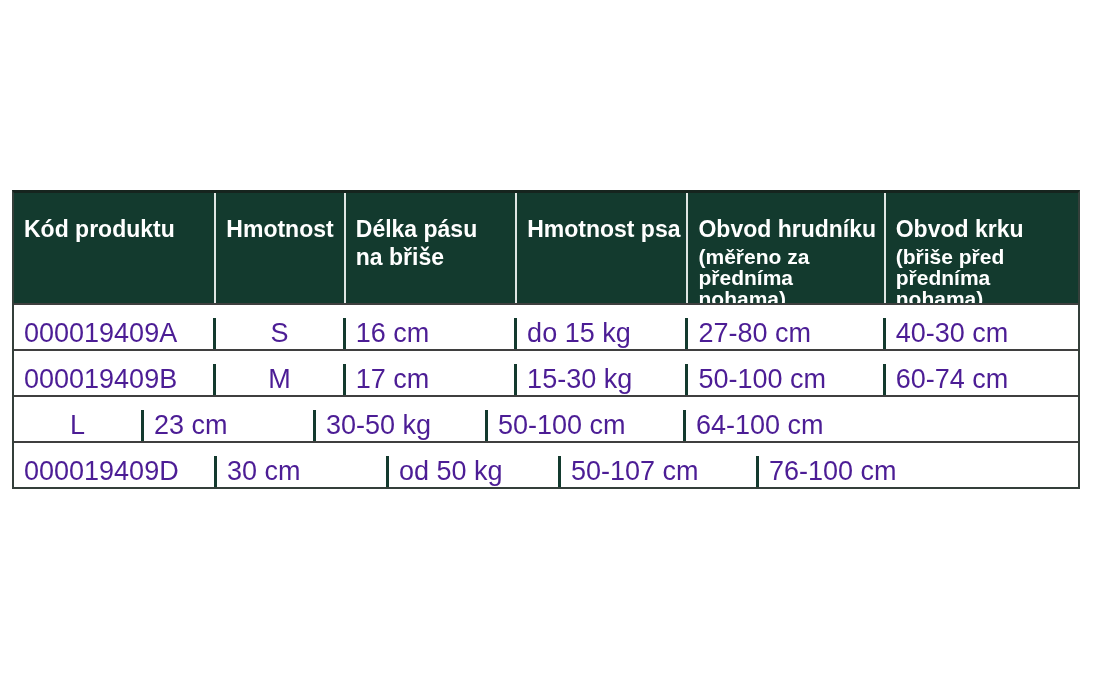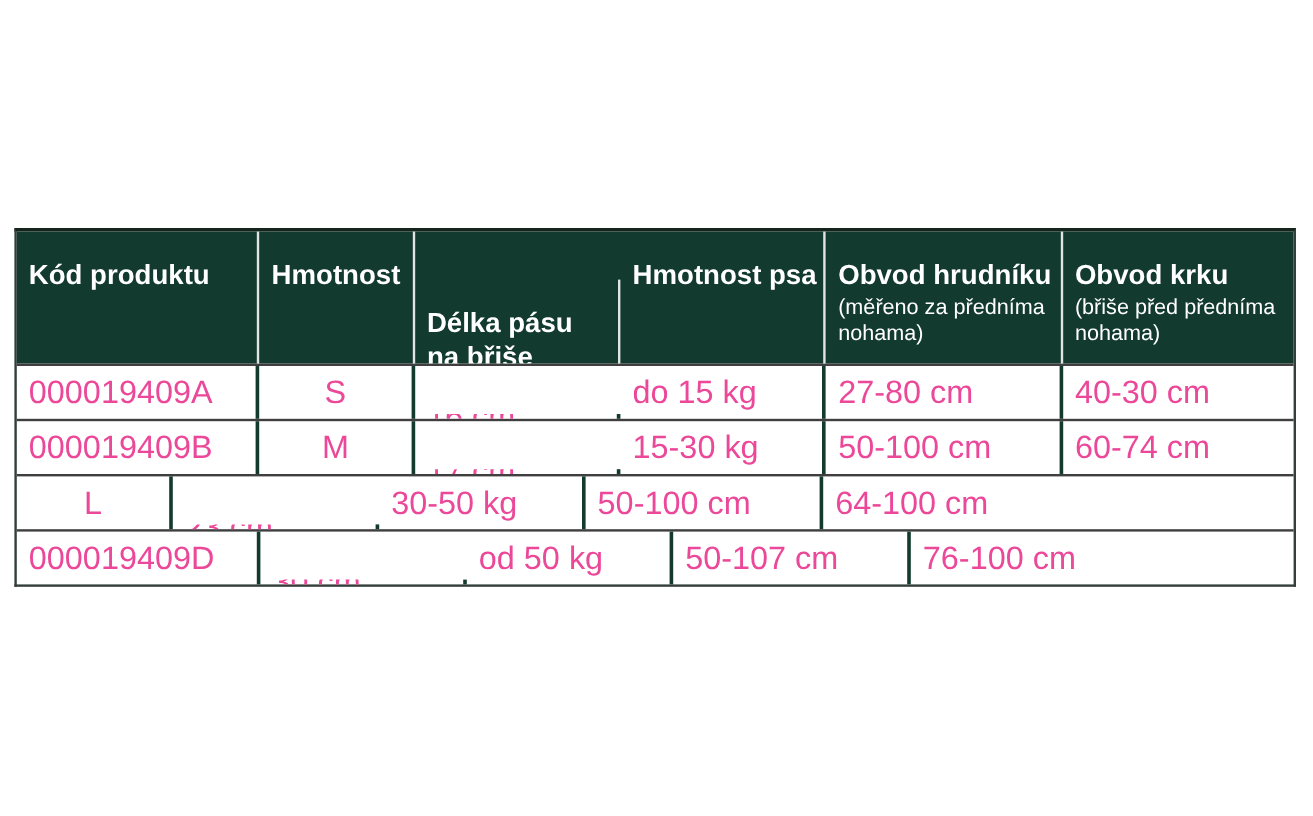--- a/index.html
+++ b/index.html
@@ -33,43 +33,44 @@
   .htitle {
     display: block;
     font-weight: bold;
     font-size: 23px;
     line-height: 28px;
     white-space: nowrap;
   }
   .htitle.wrap { white-space: normal; }
   .hsub {
     display: block;
-    font-weight: normal;
-    font-size: 18px;
+    font-weight: bold;
+    font-size: 21px;
     line-height: 21px;
     margin-top: 3px;
   }
   .body-row {
     height: 46px;
     border-top: 2px solid #3f3f3f;
-    color: #ec4899;
+    color: #4c1d95;
+    align-items: flex-end;
   }
   .cell {
     display: flex;
     align-items: center;
     font-size: 27px;
     padding-left: 10px;
     border-right: 3px solid #133a2e;
     overflow: hidden;
     white-space: nowrap;
   }
   .cell:last-child { border-right: none; }
   .c1 { width: 203px; }
   .c2 { width: 130px; }
-  .c3 { width: 172px; margin-top: 40px; }
+  .c3 { width: 172px; }
   .c4 { width: 172px; }
   .c5 { width: 198px; }
   .c6 { width: 193px; }
   .center { justify-content: center; padding-left: 0; text-align: center; }
   .hcell.center { padding-left: 8px; }
 </style>
 </head>
 <body>
 
 <div class="spec-table">

